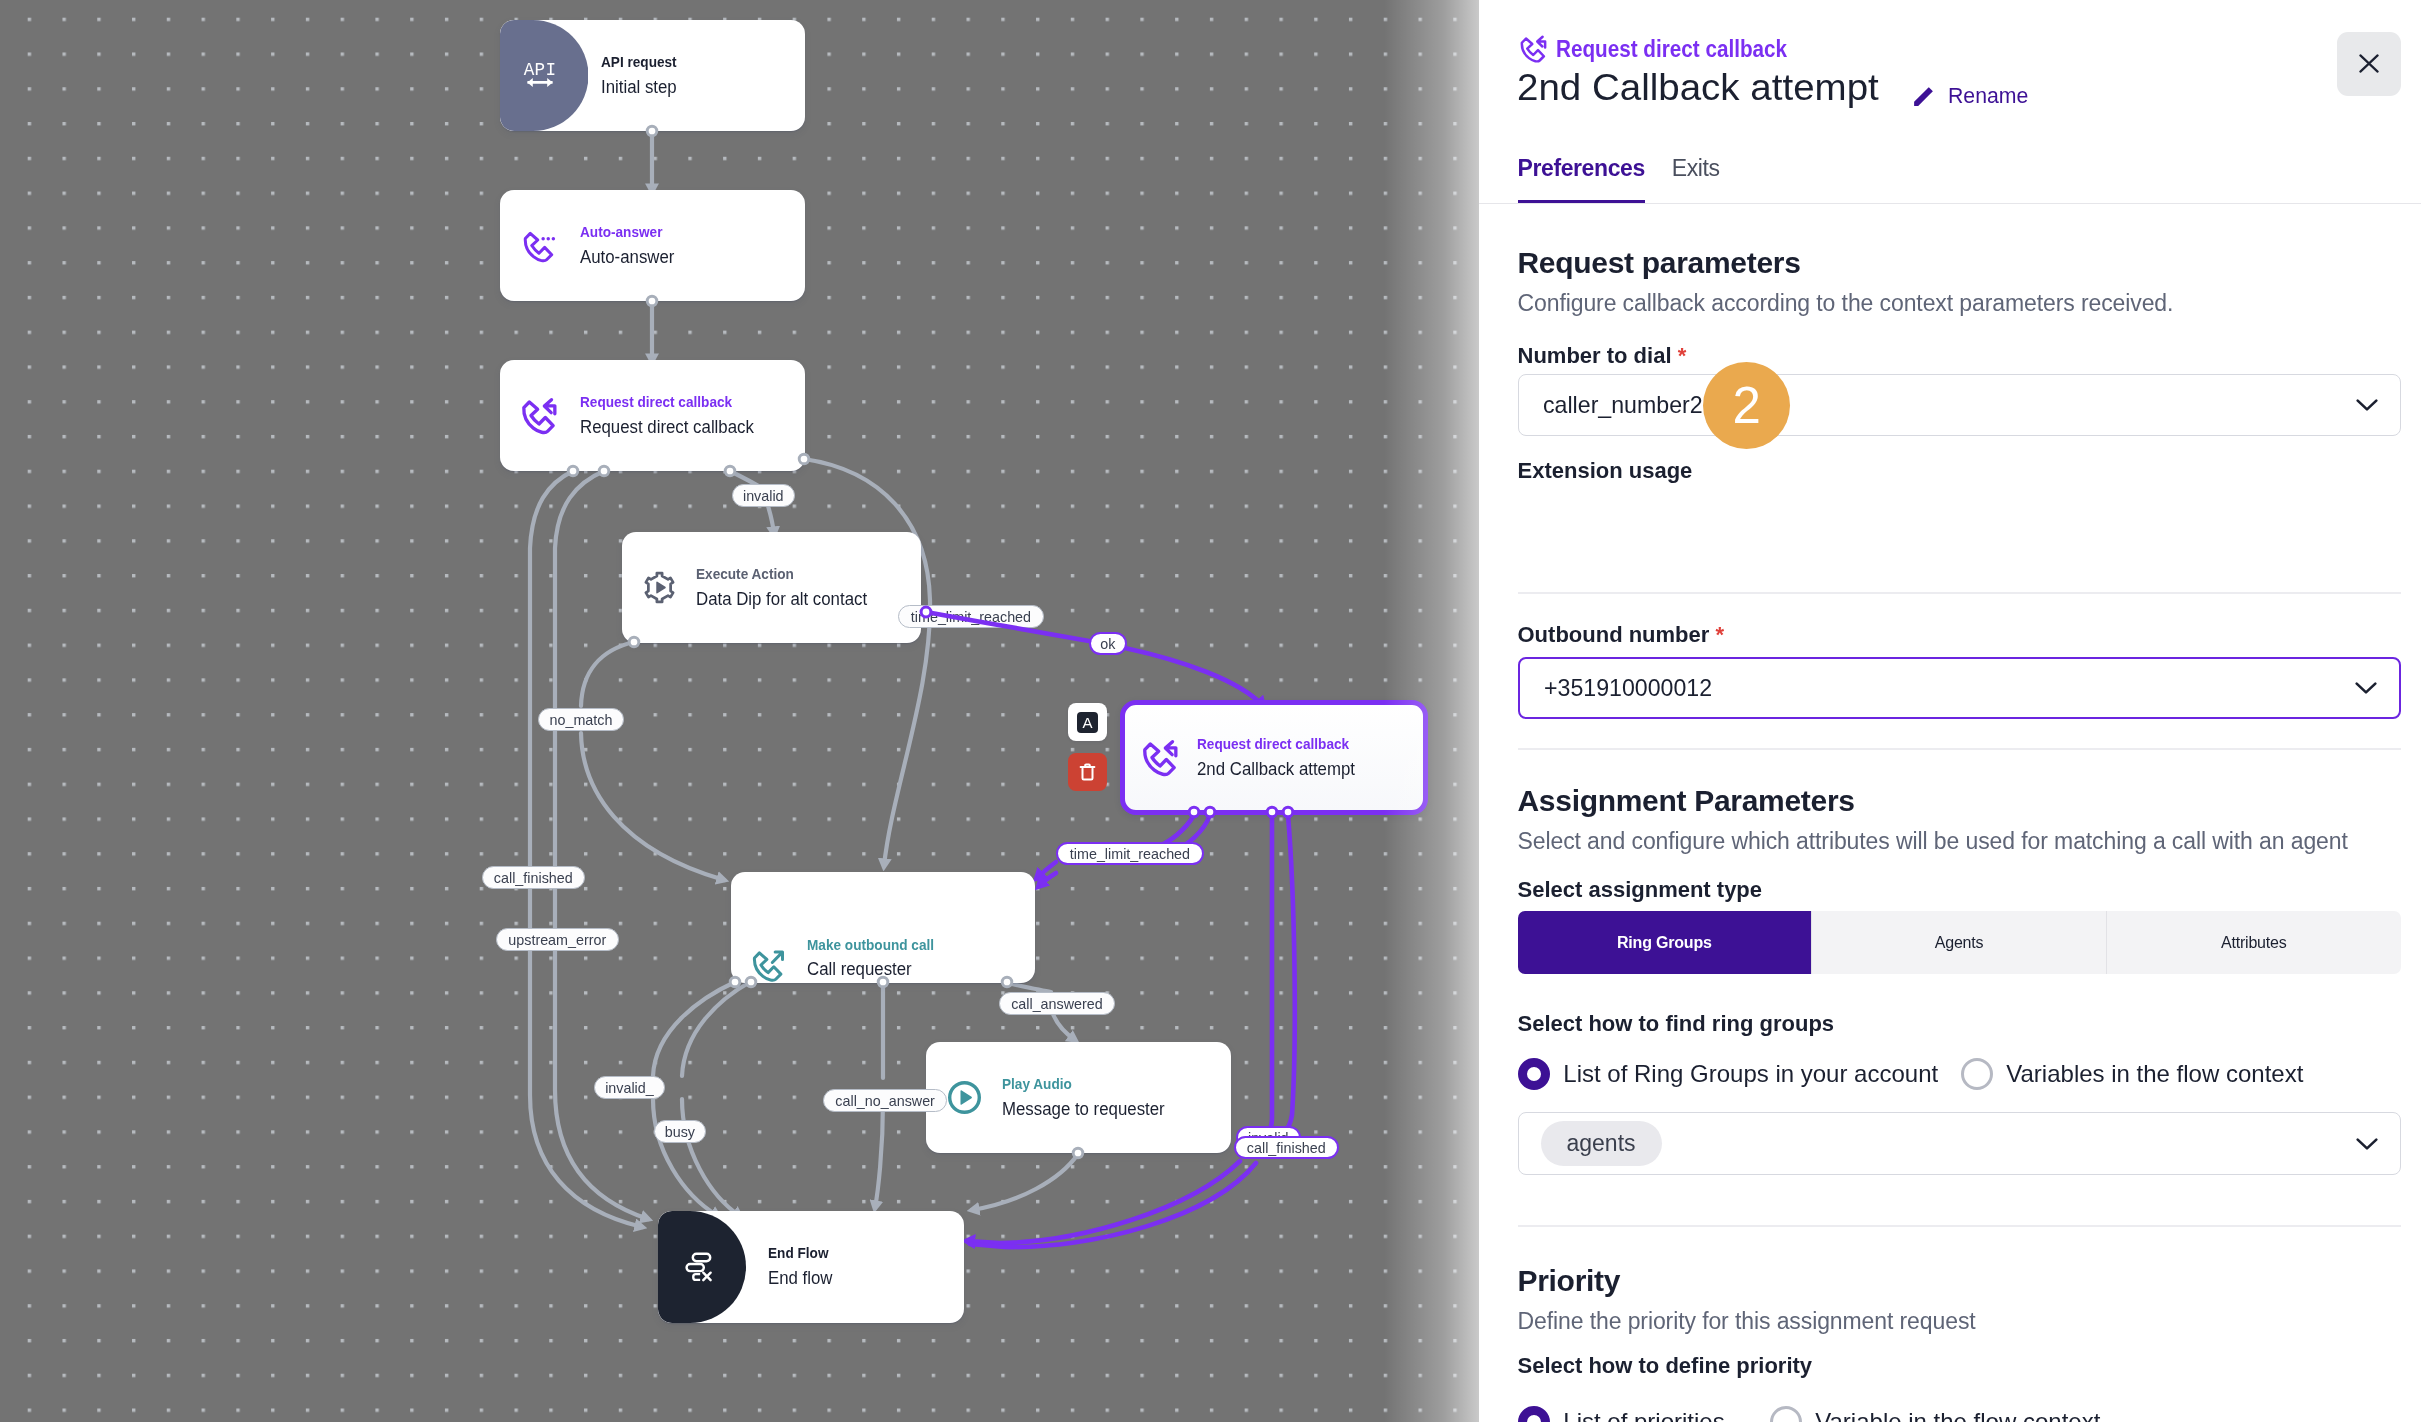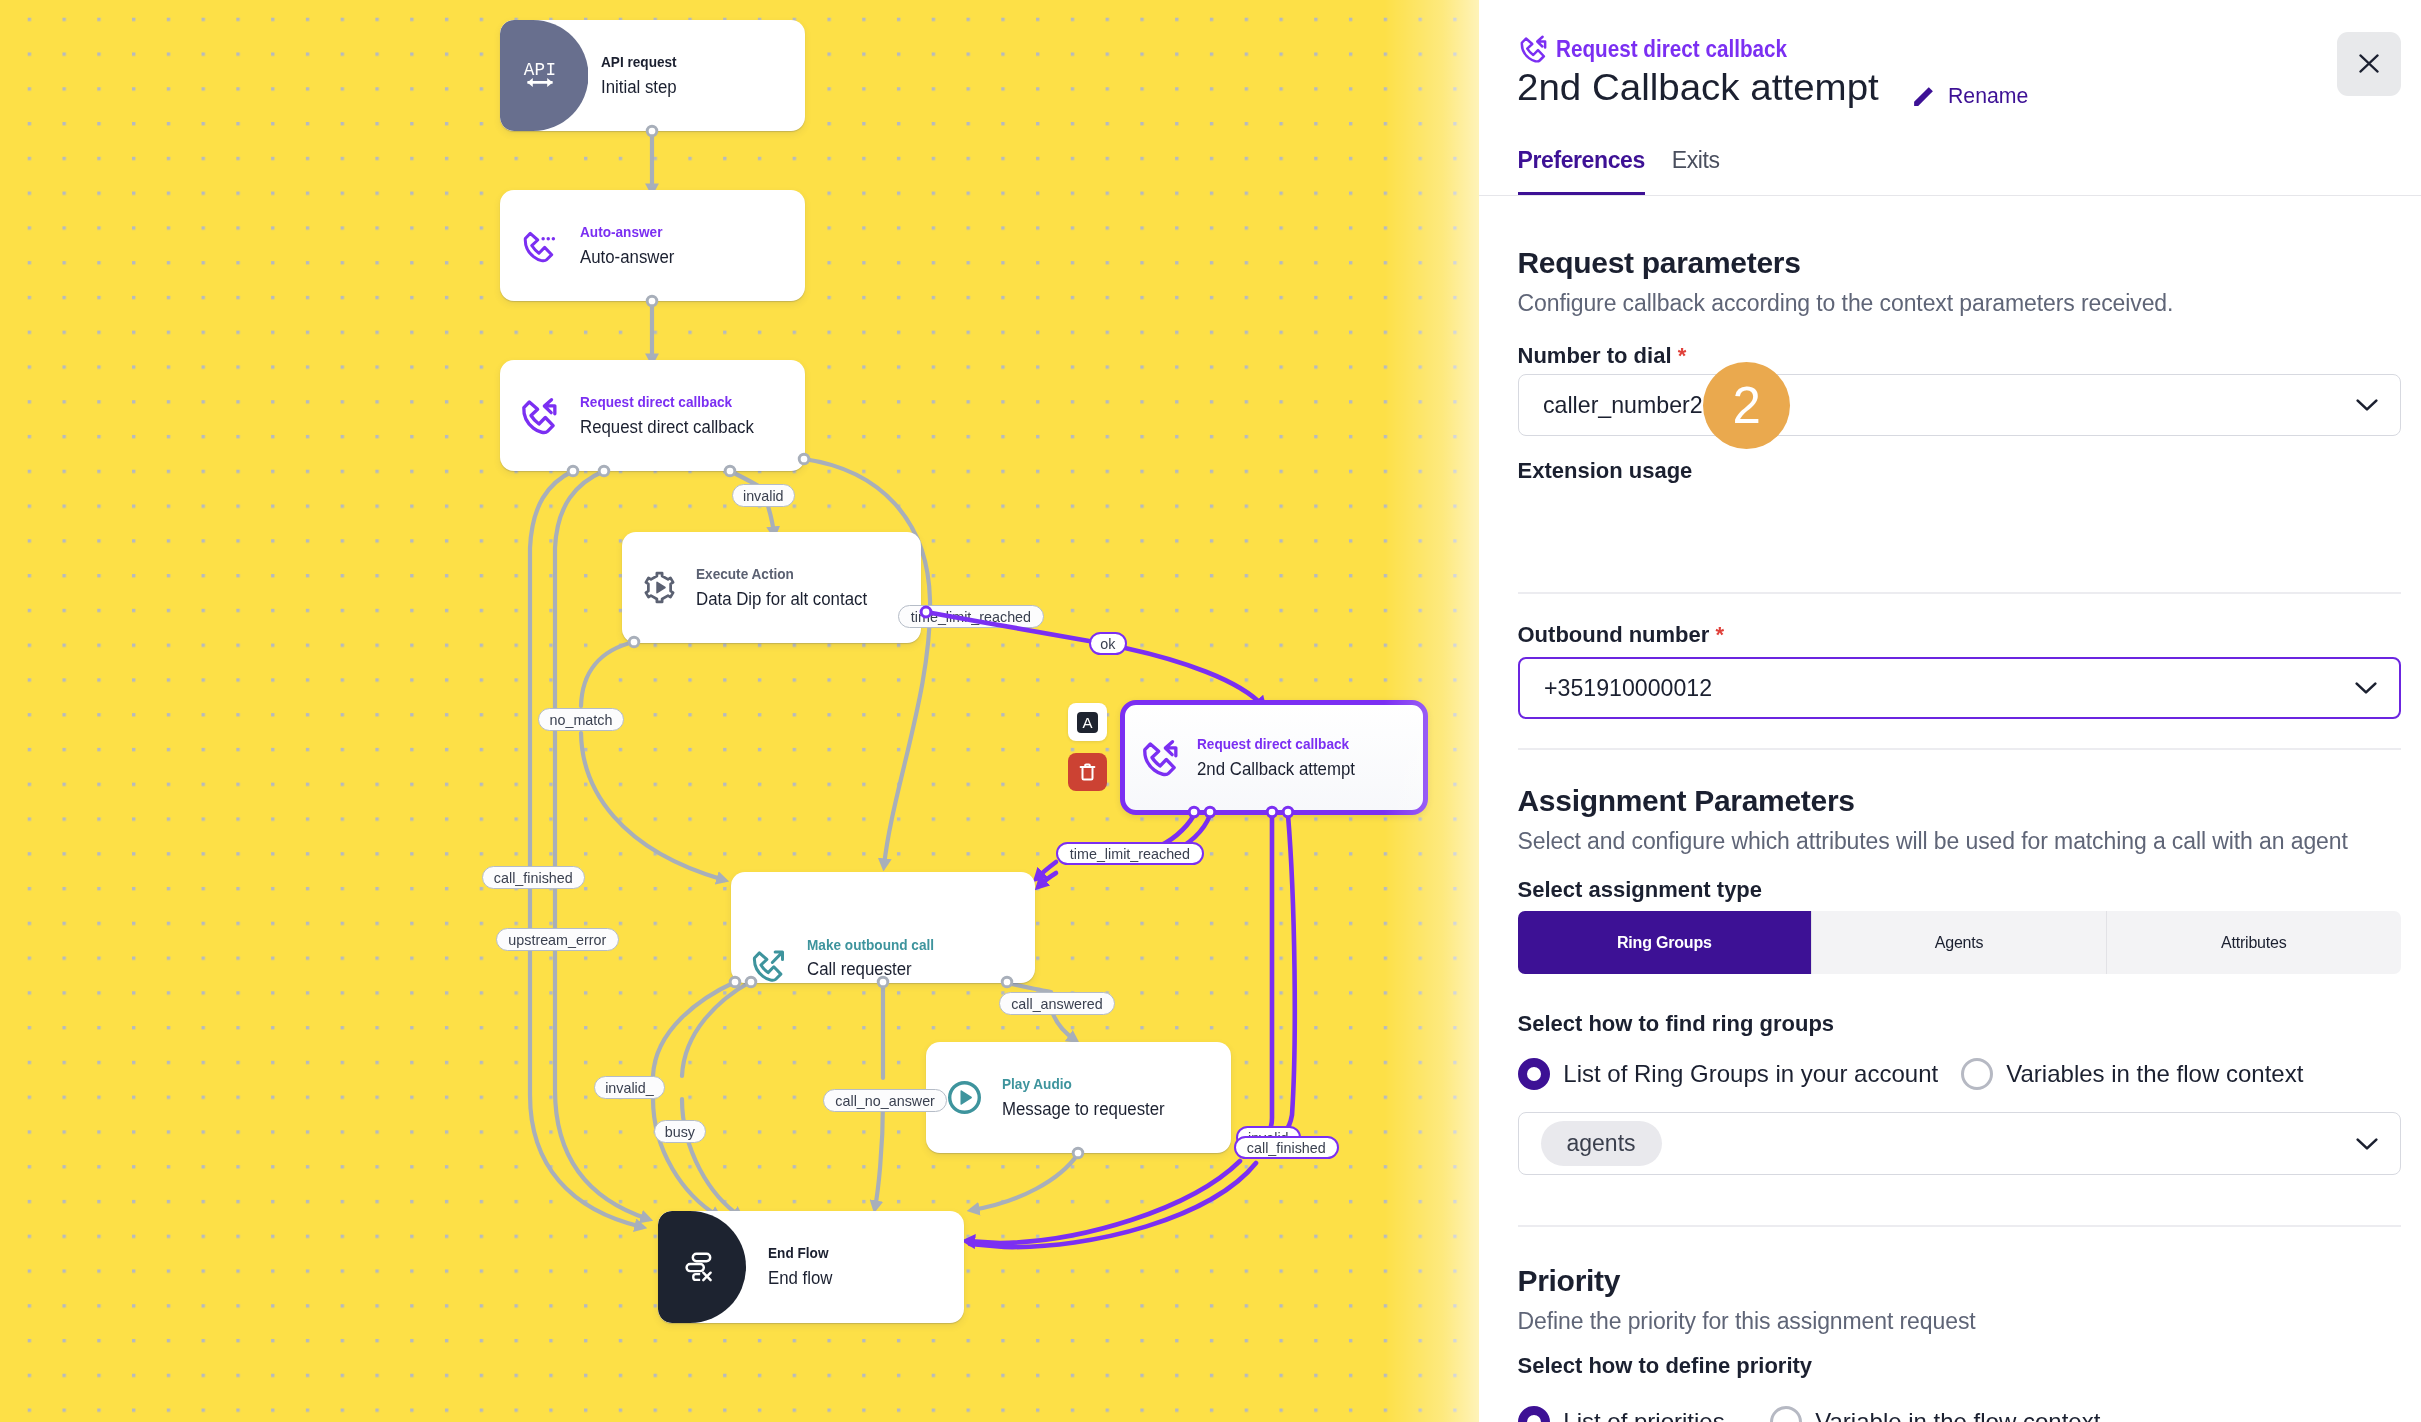--- a/index.html
+++ b/index.html
@@ -8,21 +8,21 @@
     width: 2421px; height: 1422px; overflow: hidden;
     -webkit-font-smoothing: antialiased;
     font-family: "Liberation Sans", sans-serif;
     background: #fff;
   }
   #app { position:relative; width:2421px; height:1422px; }
 
   
   #canvas {
     position:absolute; left:0; top:0; width:1479px; height:1422px;
-    background-color:#fde047;
+    background-color:#737373;
     overflow:hidden;
   }
   #edges { position:absolute; left:0; top:0; width:1479px; height:1422px; }
 
   .node {
     position:absolute; background:#fff; border-radius:14px;
     box-shadow: 0 1px 1px rgba(60,70,100,.22), 0 3px 7px rgba(60,70,100,.10);
     display:flex; align-items:center; overflow:hidden;
   }
   .node .txt { display:flex; flex-direction:column; justify-content:center; }
@@ -383,21 +383,21 @@
       <span style="color:#3d1195;font-size:22.6px;display:inline-block;transform:scaleX(0.94);transform-origin:left center;">Rename</span>
     </div>
 
     <div class="closebtn">
       <svg width="20" height="19" viewBox="0 0 20 19" fill="none" stroke="#1b2030" stroke-width="2.2" stroke-linecap="round">
         <path d="M1.4,1.4 L18.6,17.6 M18.6,1.4 L1.4,17.6"></path>
       </svg>
     </div>
 
     <div style="position:absolute;left:0;top:147px;width:942px;">
-      <div class="tabs" style="margin-top:0;">
+      <div class="tabs" style="margin-top:8px;">
         <div class="tab active"><span>Preferences</span></div>
         <div class="tab"><span>Exits</span></div>
         <div class="tabline"></div>
       </div>
     </div>
 
     <div class="sec" style="position:absolute;left:0;top:246px;width:942px;">
       <div class="h2">Request parameters</div>
       <div class="sub">Configure callback according to the context parameters received.</div>
 

